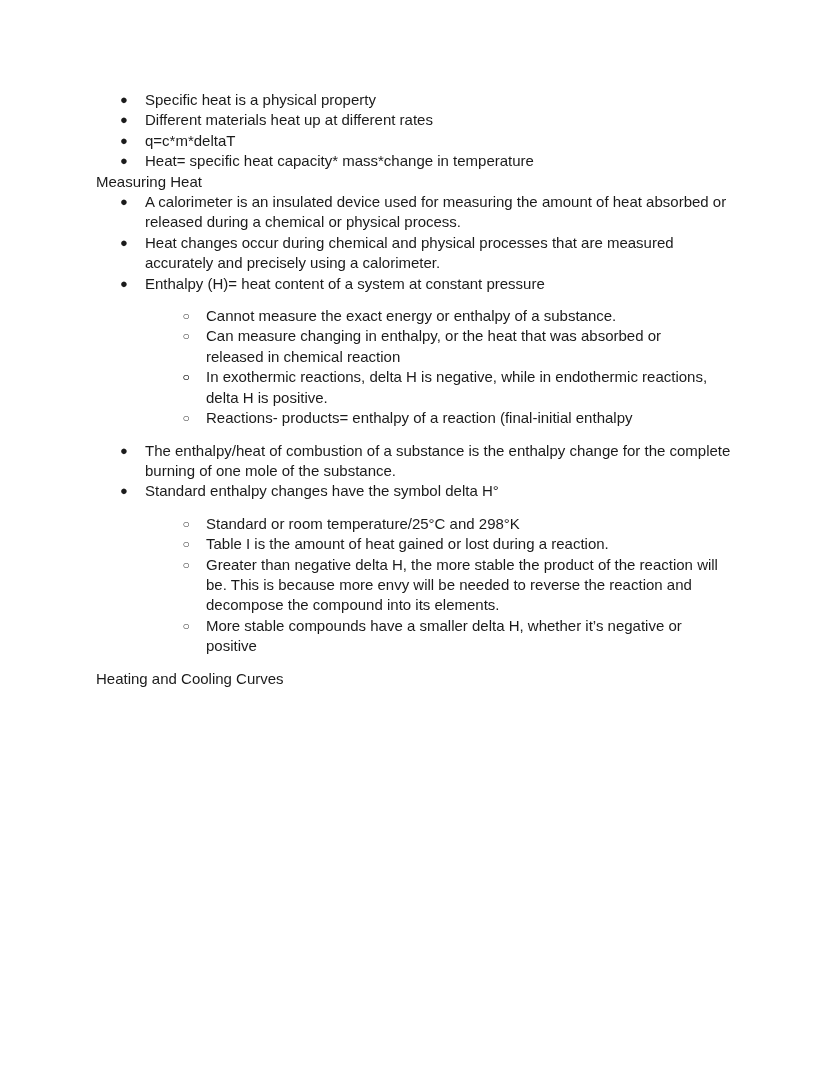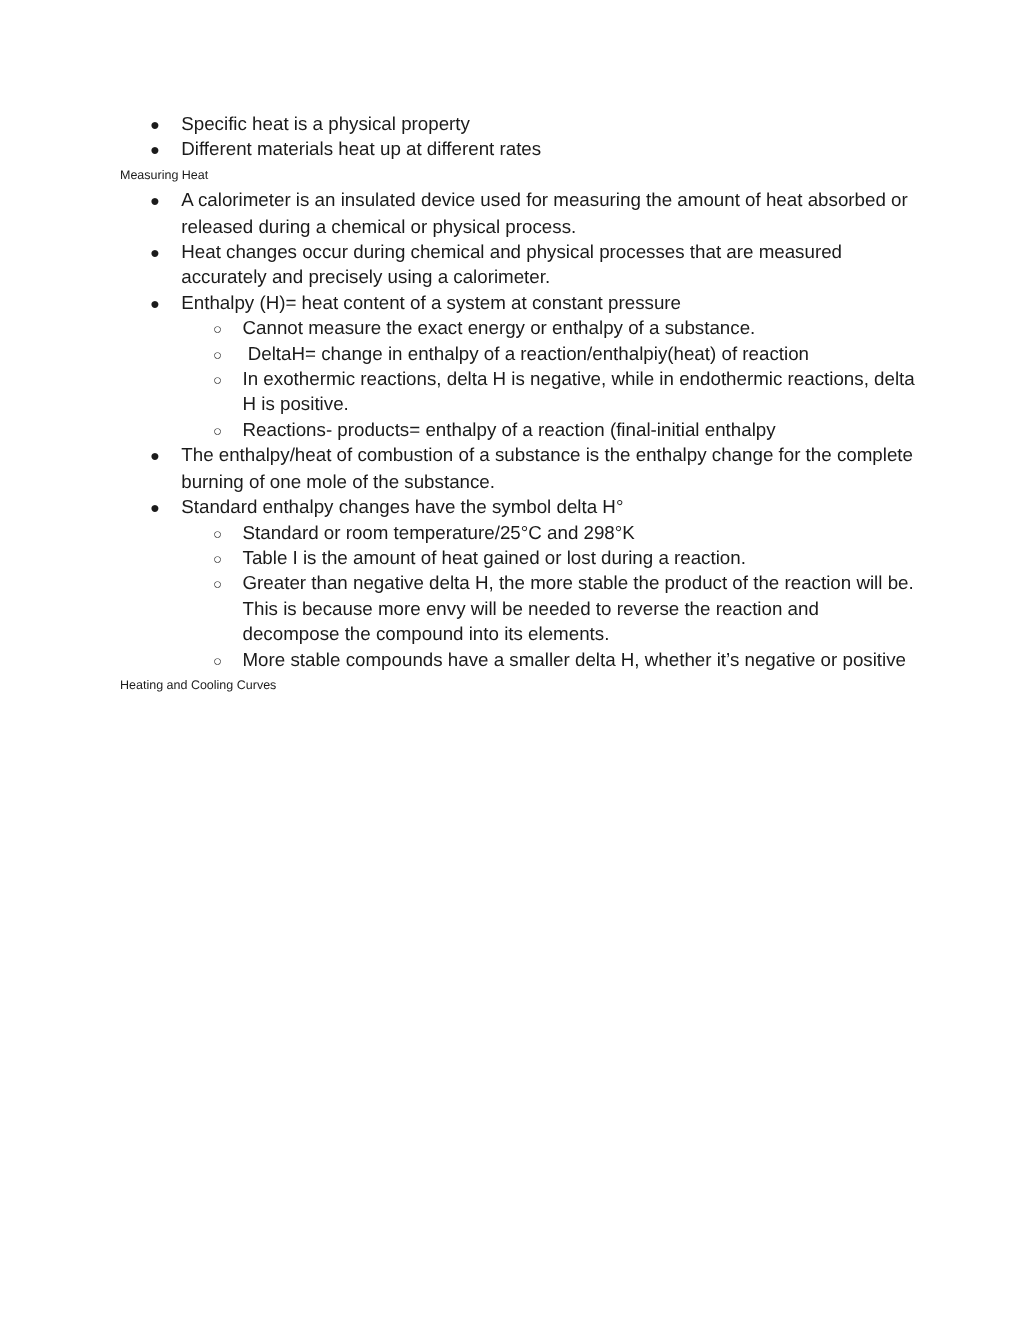--- a/index.html
+++ b/index.html
@@ -18,35 +18,35 @@
   }
   .doc-body {
     position: absolute;
     left: 96px;
     top: 90px;
     width: 636px;
   }
 
   
   .para {
-    font-size: 10px;
+    font-size: 15px;
     line-height: 20.4px;
     margin: 0;
     padding: 0;
   }
 
   
   ul.level1 {
     list-style: none;
     margin: 0;
     padding: 0;
   }
   ul.level2 {
     list-style: none;
-    margin: 0;
+    margin: 12px;
     padding: 0;
   }
 
   li.bullet {
     position: relative;
     font-size: 15px;
     line-height: 20.4px;
     margin: 0;
   }
 
@@ -95,20 +95,28 @@
   <div class="doc-body" id="doc-body">
       <ul class="level1">
         <li class="bullet l1">
           <span class="marker marker-disc"></span>
           <span class="txt">Specific heat is a physical property</span>
         </li>
         <li class="bullet l1">
           <span class="marker marker-disc"></span>
           <span class="txt">Different materials heat up at different rates</span>
         </li>
+        <li class="bullet l1">
+          <span class="marker marker-disc"></span>
+          <span class="txt">q=c*m*deltaT</span>
+        </li>
+        <li class="bullet l1">
+          <span class="marker marker-disc"></span>
+          <span class="txt">Heat= specific heat capacity* mass*change in temperature</span>
+        </li>
       </ul>
       <div class="para">Measuring Heat</div>
       <ul class="level1">
         <li class="bullet l1">
           <span class="marker marker-disc"></span>
           <span class="txt">A calorimeter is an insulated device used for measuring the amount of heat absorbed or released during a chemical or physical process.</span>
         </li>
         <li class="bullet l1">
           <span class="marker marker-disc"></span>
           <span class="txt">Heat changes occur during chemical and physical processes that are measured accurately and precisely using a calorimeter.</span>
@@ -118,21 +126,24 @@
           <span class="txt">Enthalpy (H)= heat content of a system at constant pressure</span>
         </li>
       </ul>
       <ul class="level2">
         <li class="bullet l2">
           <span class="marker marker-circle"></span>
           <span class="txt">Cannot measure the exact energy or enthalpy of a substance.</span>
         </li>
         <li class="bullet l2">
           <span class="marker marker-circle"></span>
-          <span class="txt"> DeltaH= change in enthalpy of a reaction/enthalpiy(heat) of reaction</span>
+          <span class="txt">Can measure changing in enthalpy, or the heat that was absorbed or released in chemical reaction</span>
+        </li>
+        <li class="bullet l2">
+          <span class="marker marker-circle"></span>
         </li>
         <li class="bullet l2">
           <span class="marker marker-circle"></span>
           <span class="txt">In exothermic reactions, delta H is negative, while in endothermic reactions, delta H is positive.</span>
         </li>
         <li class="bullet l2">
           <span class="marker marker-circle"></span>
           <span class="txt">Reactions- products= enthalpy of a reaction (final-initial enthalpy</span>
         </li>
       </ul>

